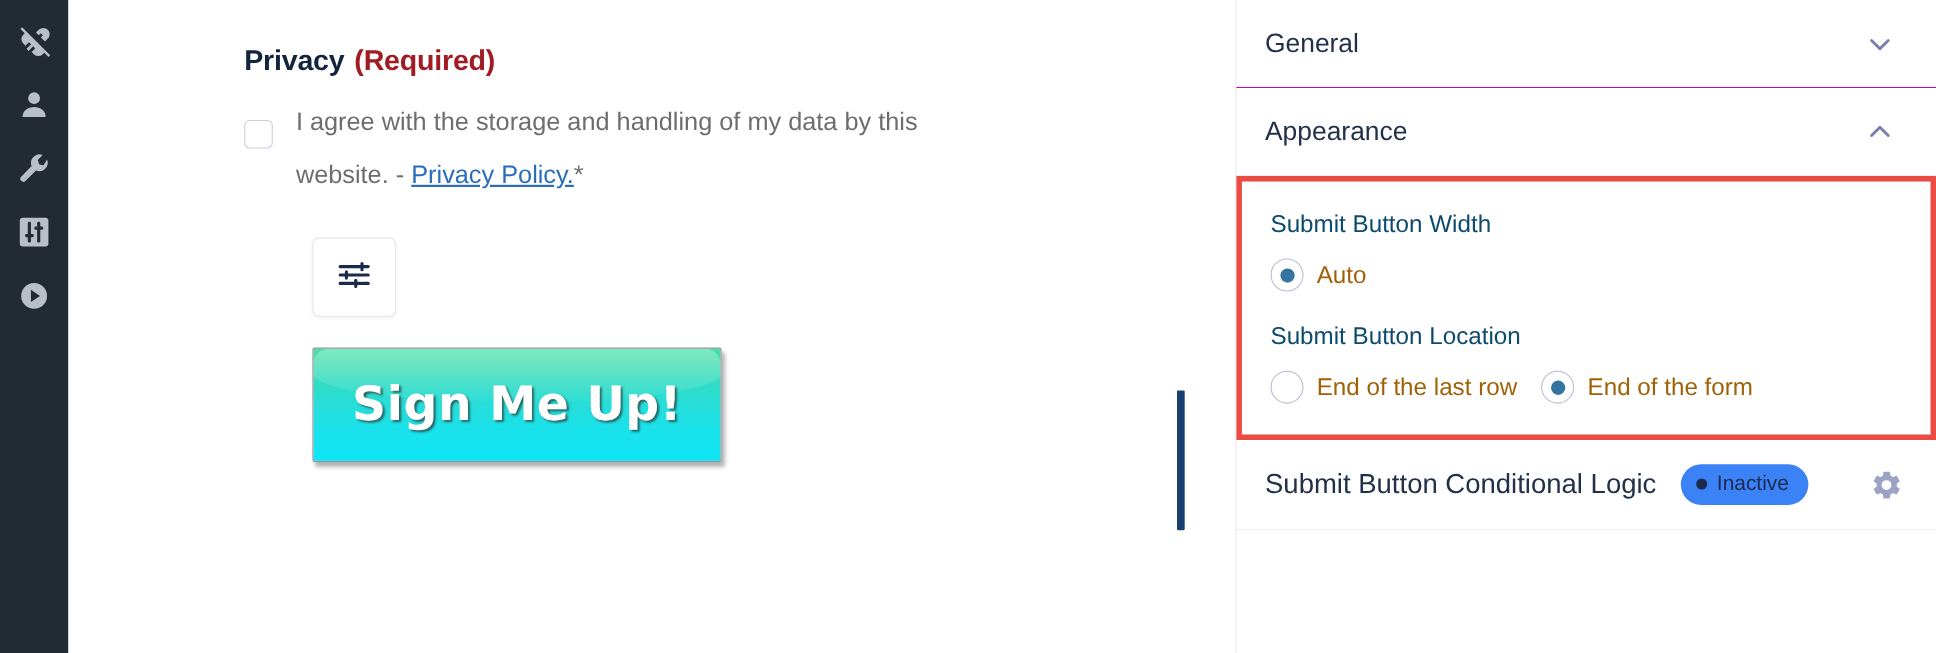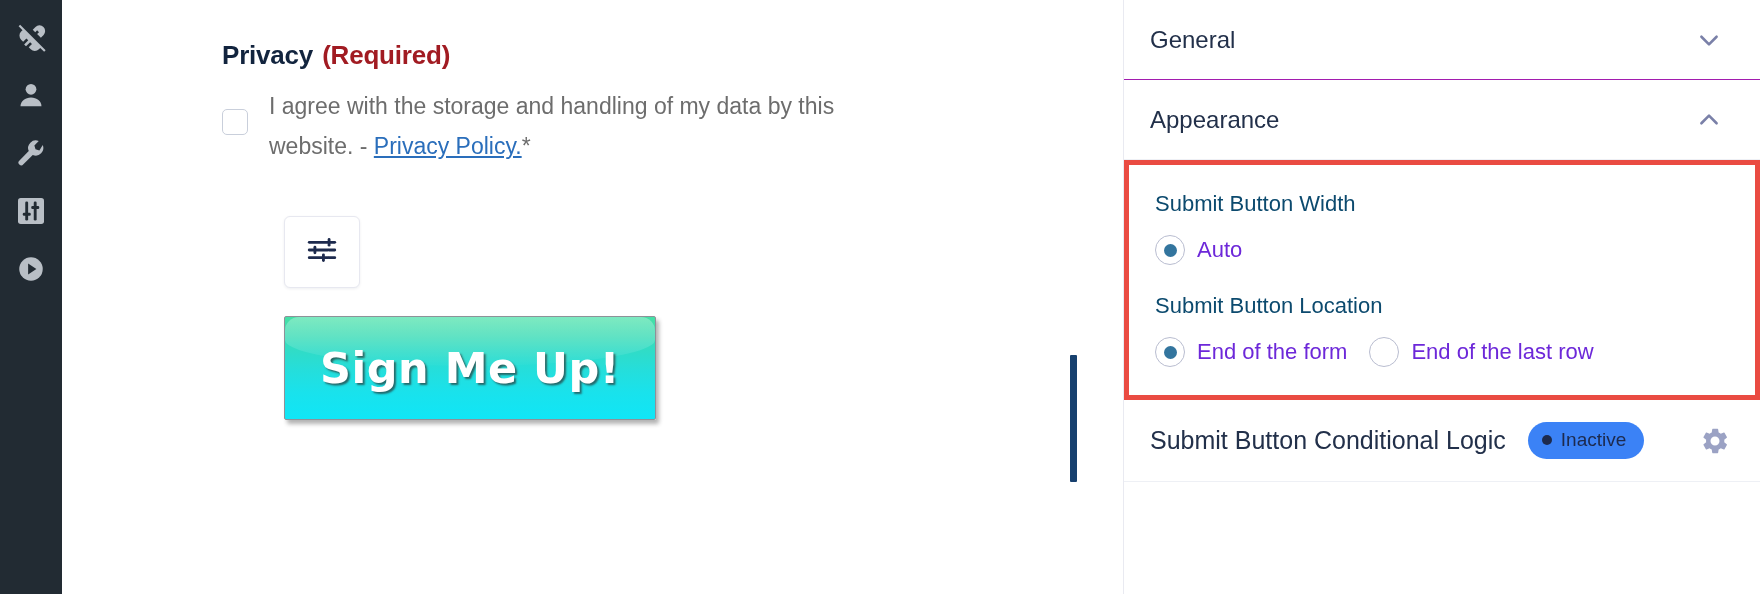--- a/index.html
+++ b/index.html
@@ -45,21 +45,21 @@
     width:680px;
     display:flex; align-items:flex-start;
   }
   .consent-box {
     flex:0 0 auto;
     width:26px; height:26px;
     margin-top:23px; margin-right:21px;
     border:1.6px solid #c9cfdb; border-radius:5px; background:#fff;
   }
   .consent-text {
-    font-size:23px; line-height:40px; color:#6d6d6d;
+    font-size:23px; line-height:48px; color:#6d6d6d;
     font-weight:400;
   }
   .consent-text a {
     color:#2a6ebb; text-decoration:underline;
   }
   .consent-text .star { color:#6d6d6d; }
 
   .sliders-btn {
     position:absolute; left:202px; top:216px;
     width:76px; height:72px;
@@ -136,21 +136,21 @@
   .radio {
     width:30px; height:30px; border-radius:50%;
     border:1.6px solid #b9bdd0; background:#fff;
     display:flex; align-items:center; justify-content:center;
     flex:0 0 auto;
   }
   .radio .dot {
     width:13px; height:13px; border-radius:50%; background:#33759e;
   }
   .radio-label {
-    font-size:22px; color:#6d28d9; margin-left:12px; white-space:nowrap;
+    font-size:22px; color:#a16207; margin-left:12px; white-space:nowrap;
   }
   .group-label.second { margin-top:28px; }
 
   .cond-row {
     height:82px; padding:0 30px 0 26px;
     display:flex; align-items:center;
     border-bottom:1px solid #eef0f5;
   }
   .cond-label { font-size:25px; color:#22304a;text-align:right; }
   .badge {
@@ -288,29 +288,29 @@
             <span class="dot"></span>
           </span>
           <span class="radio-label">Auto</span>
         </label>
       </div>
 
       <div class="group-label second">Submit Button Location</div>
 
       <div class="radio-row">
         <label class="radio-opt">
+          <span class="radio"></span>
+          <span class="radio-label">End of the last row</span>
+        </label>
+        <label class="radio-opt">
           <span class="radio">
             <span class="dot"></span>
           </span>
           <span class="radio-label">End of the form</span>
         </label>
-        <label class="radio-opt">
-          <span class="radio"></span>
-          <span class="radio-label">End of the last row</span>
-        </label>
       </div>
     </div>
 
     <div class="cond-row">
       <span class="cond-label">Submit Button Conditional Logic</span>
       <span class="badge">
         <span class="bdot"></span>
         <span>Inactive</span>
       </span>
       <span class="gear">

